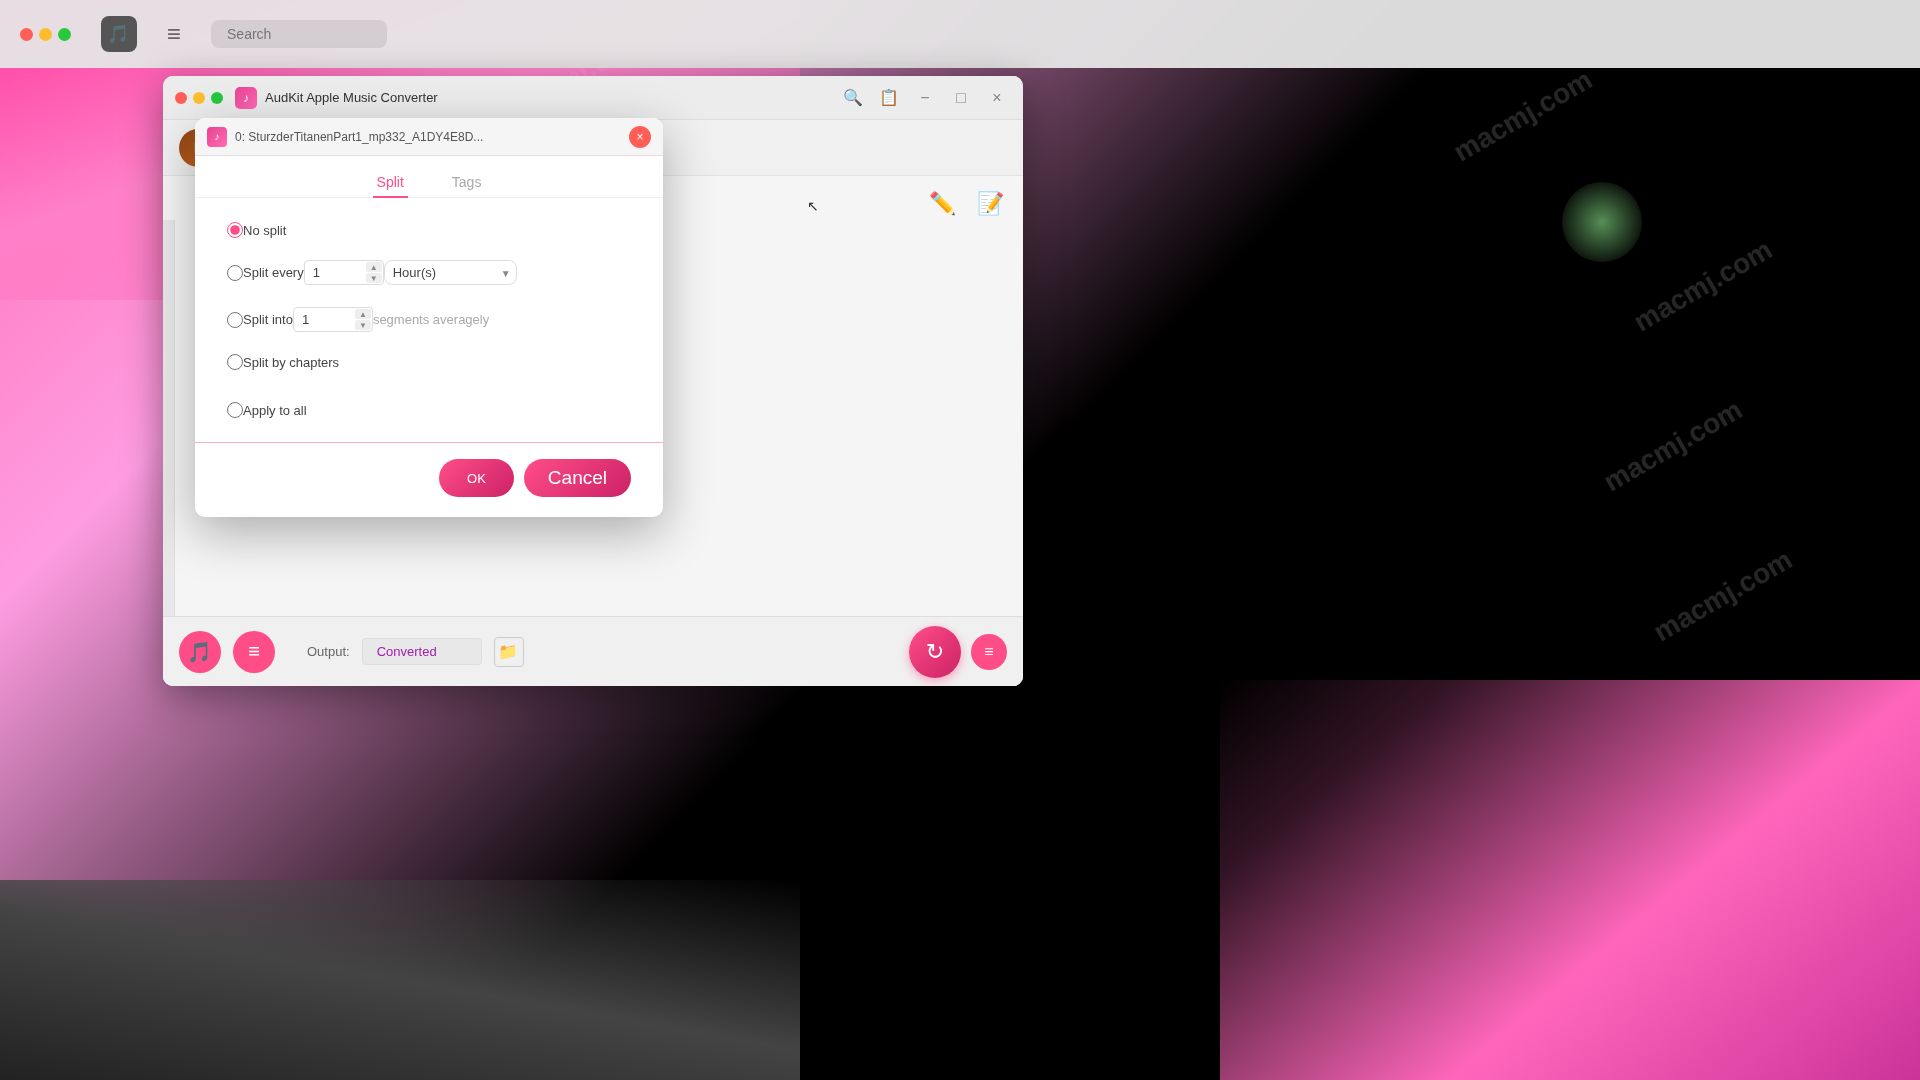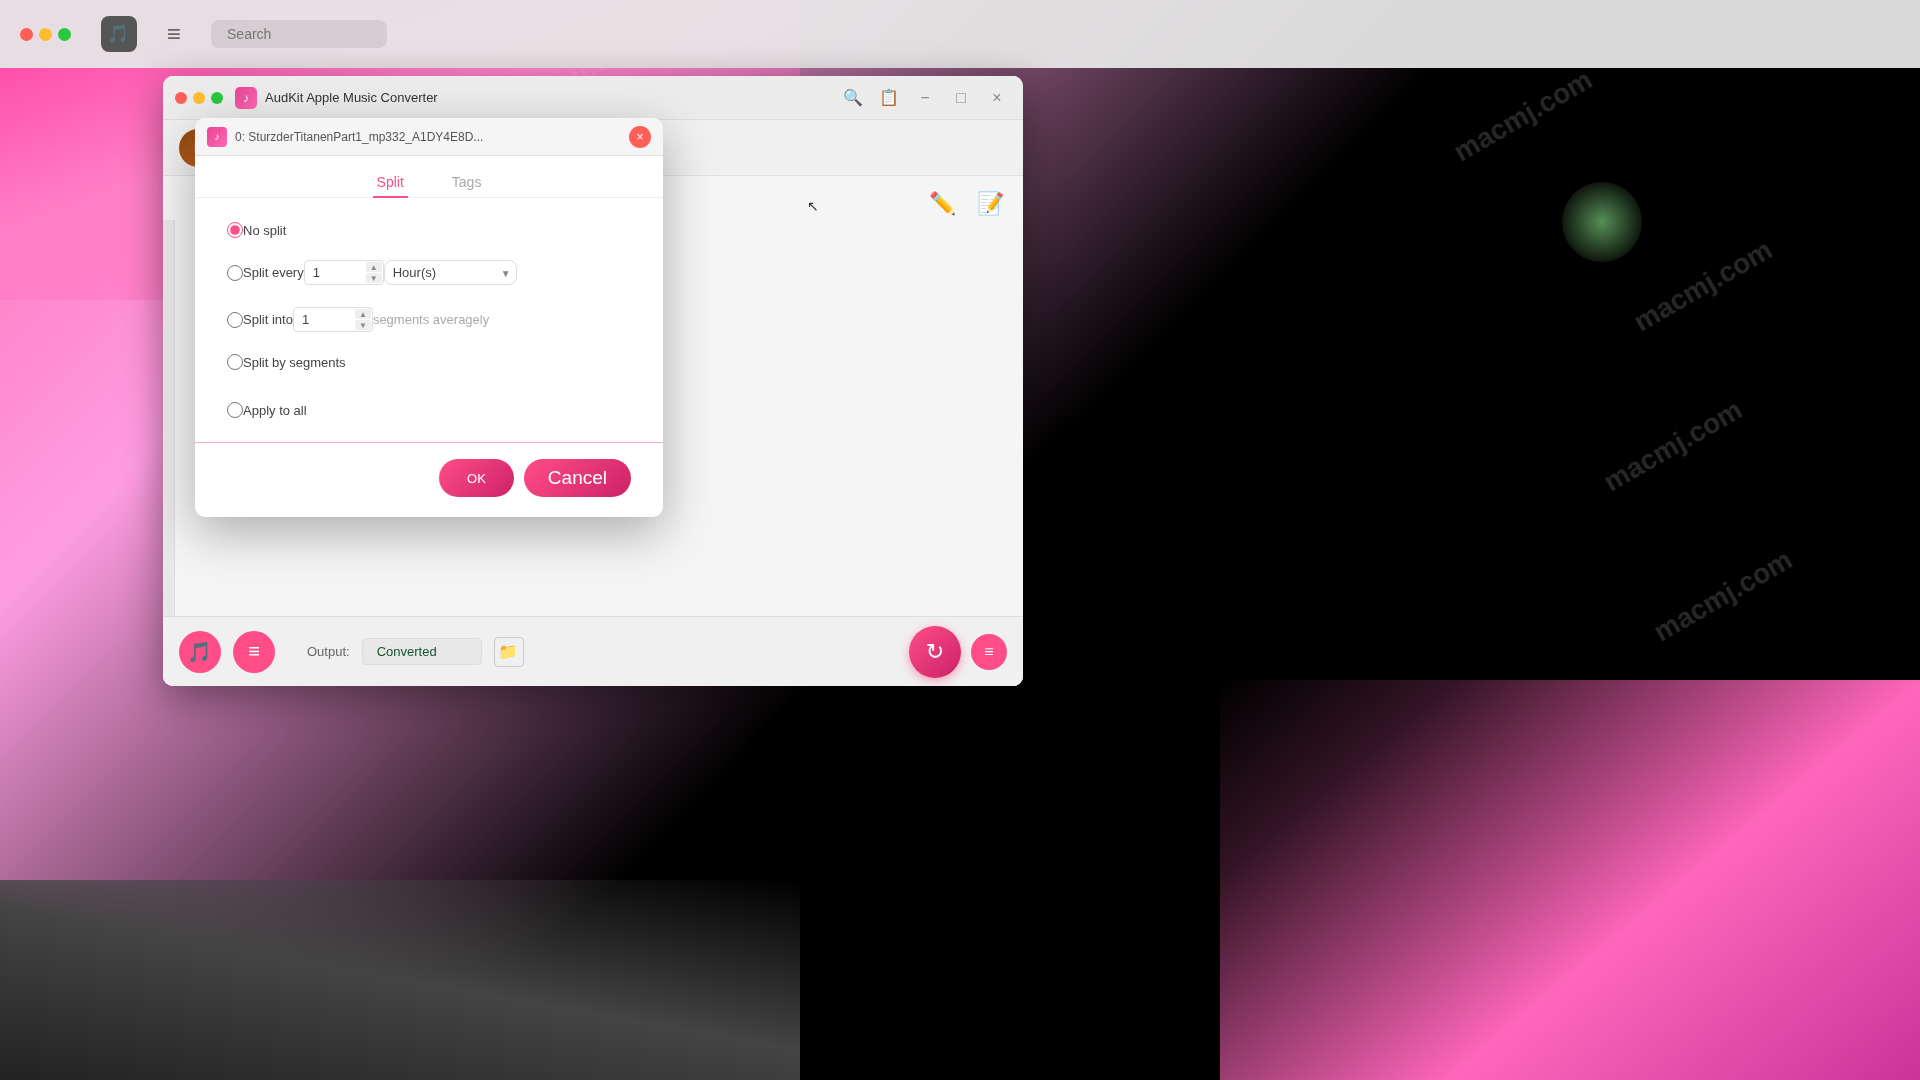--- a/index.html
+++ b/index.html
@@ -221,21 +221,21 @@
       font-size: 13px;
       color: #666;
       margin-left: 20px;
     }
     .output-field {
       background: #e8e8e8;
       border: 1px solid #ddd;
       border-radius: 4px;
       padding: 5px 14px;
       font-size: 13px;
-      color: #14532d;
+      color: #a21caf;
       min-width: 120px;
     }
     .output-folder-btn {
       width: 30px; height: 30px;
       background: transparent;
       border: 1px solid #ccc;
       border-radius: 4px;
       cursor: pointer;
       color: #888;
       font-size: 16px;
@@ -641,21 +641,21 @@
           <div class="number-spinners">
             <button class="spinner-btn">▲</button>
             <button class="spinner-btn">▼</button>
           </div>
         </div>
         <span class="segments-label">segments averagely</span>
       </div>
 
       <div class="radio-row">
         <input type="radio" class="radio-input" name="split" id="split_by_chapters" style="">
-        <label for="split_by_chapters" class="radio-label">Split by segments</label>
+        <label for="split_by_chapters" class="radio-label">Split by chapters</label>
       </div>
 
       <div class="radio-row" style="margin-top:10px;">
         <input type="radio" class="radio-input" name="apply" id="apply_to_all" style="">
         <label for="apply_to_all" class="radio-label">Apply to all</label>
       </div>
 
     </div>
   </div>
 

